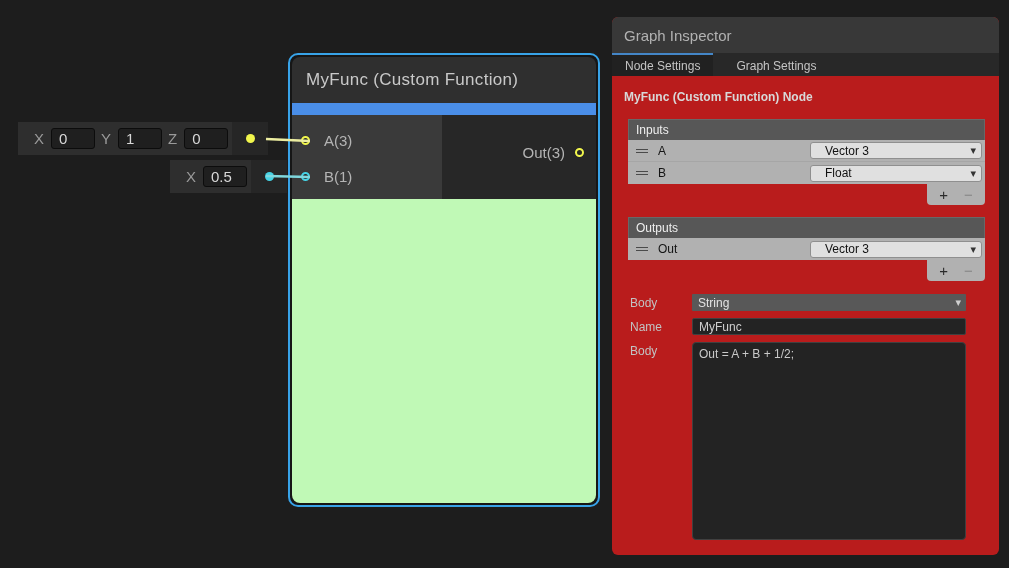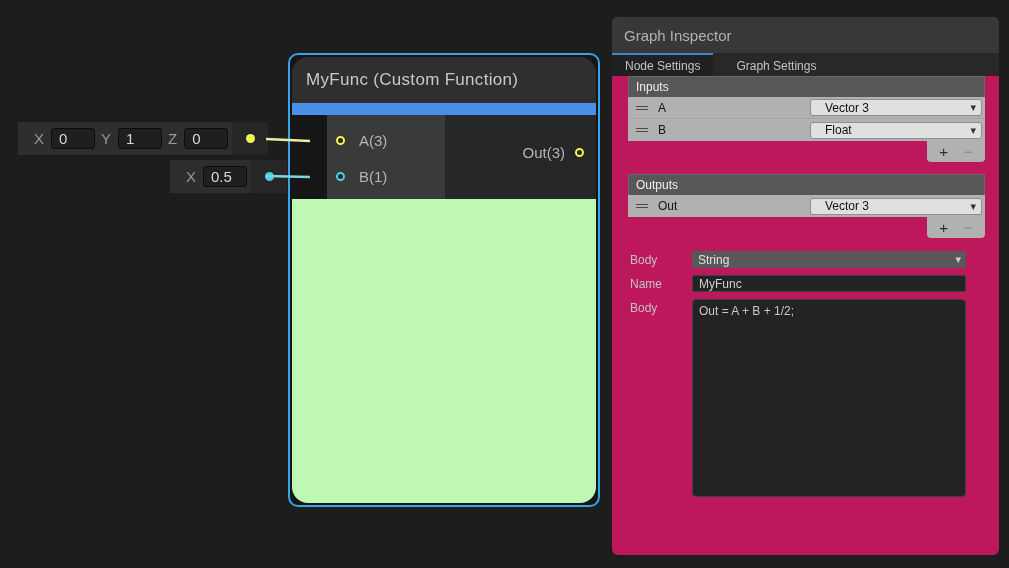--- a/index.html
+++ b/index.html
@@ -21,41 +21,41 @@
   #widget-float { left:170px; top:160px; }
 
   
   #edges { position:absolute; left:0; top:0; width:1009px; height:568px; z-index:5; pointer-events:none; }
   .edge-v3 { stroke:#eceda0; stroke-width:2.5; }
   .edge-f1 { stroke:#7fd7dd; stroke-width:2.5; }
 
   
   .node { position:absolute; left:288px; top:53px; width:312px; height:454px;
           border:2px solid #38a3e8; border-radius:10px; padding:2px; background:#161616; z-index:3; }
-  .node-content { width:100%; height:100%; border-radius:16px; overflow:hidden;
+  .node-content { width:100%; height:100%; border-radius:8px; overflow:hidden;
                   display:flex; flex-direction:column; }
   .node-header { height:46px; background:#2f2f2f; display:flex; align-items:center; }
   .node-title { color:#c9c9c9; font-size:17px; padding-left:14px; letter-spacing:0.3px; }
   .node-bluebar { height:12px; background:#4a8ee8; }
   .node-ports { height:84px; display:flex; }
-  .ports-in { width:118px; background:#3a3a3a; padding-top:7px;margin-left:35px; }
+  .ports-in { width:150px; background:#3a3a3a; padding-top:7px; }
   .ports-out { flex:1; background:#272727; padding-top:19px; }
   .port-row { height:36px; display:flex; align-items:center; }
   .ports-out .port-row { justify-content:flex-end; padding-right:12px; }
   .port-ring { width:9px; height:9px; border-radius:50%; border:2.5px solid; background:#262626; flex:0 0 auto; }
   .ring-yellow { border-color:#f1f64c; }
   .ring-cyan   { border-color:#45d3e5; }
   .ports-in .port-ring { margin:0 14px 0 9px; }
   .ports-out .port-ring { margin-left:10px; }
   .port-label { color:#b4b4b4; font-size:15px; }
   .node-preview { flex:1; background:#c0f9b6; }
 
   
   .inspector { position:absolute; left:612px; top:17px; width:387px; height:538px;
-               background:#be185d; border-radius:6px; overflow:hidden; z-index:4; }
+               background:#b91c1c; border-radius:6px; overflow:hidden; z-index:4; }
   .insp-titlebar { height:36px; background:#383838; display:flex; align-items:center; }
   .insp-title { color:#b2b2b2; font-size:15px; padding-left:12px; }
   .insp-tabbar { height:23px; background:#282828; display:flex;gap:10px; }
   .insp-tab { font-size:12px; color:#c4c4c4; padding:0 13px; display:flex; align-items:center;
               border-top:2px solid transparent; cursor:default; }
   .insp-tab.active { background:#212121; border-top-color:#4486c7; }
   .insp-heading { color:#d8d8d8; font-size:12px; font-weight:bold; margin:14px 0 15px 12px; }
 
   .section { width:357px; margin-left:16px; }
   .sec-header { height:21px; background:#575757; border:1px solid #686868; border-bottom:none;
@@ -155,20 +155,21 @@
     <span class="insp-title">Graph Inspector</span>
   </div>
   <div class="insp-tabbar">
     <div class="insp-tab active">
       <span>Node Settings</span>
     </div>
     <div class="insp-tab">
       <span>Graph Settings</span>
     </div>
   </div>
+  <div class="insp-heading">MyFunc (Custom Function) Node</div>
 
   <div class="section">
     <div class="sec-header">
       <span class="sec-title">Inputs</span>
     </div>
     <div class="sec-body">
       <div class="sec-row">
         <span class="drag-handle">
             <span></span>
             <span></span>

